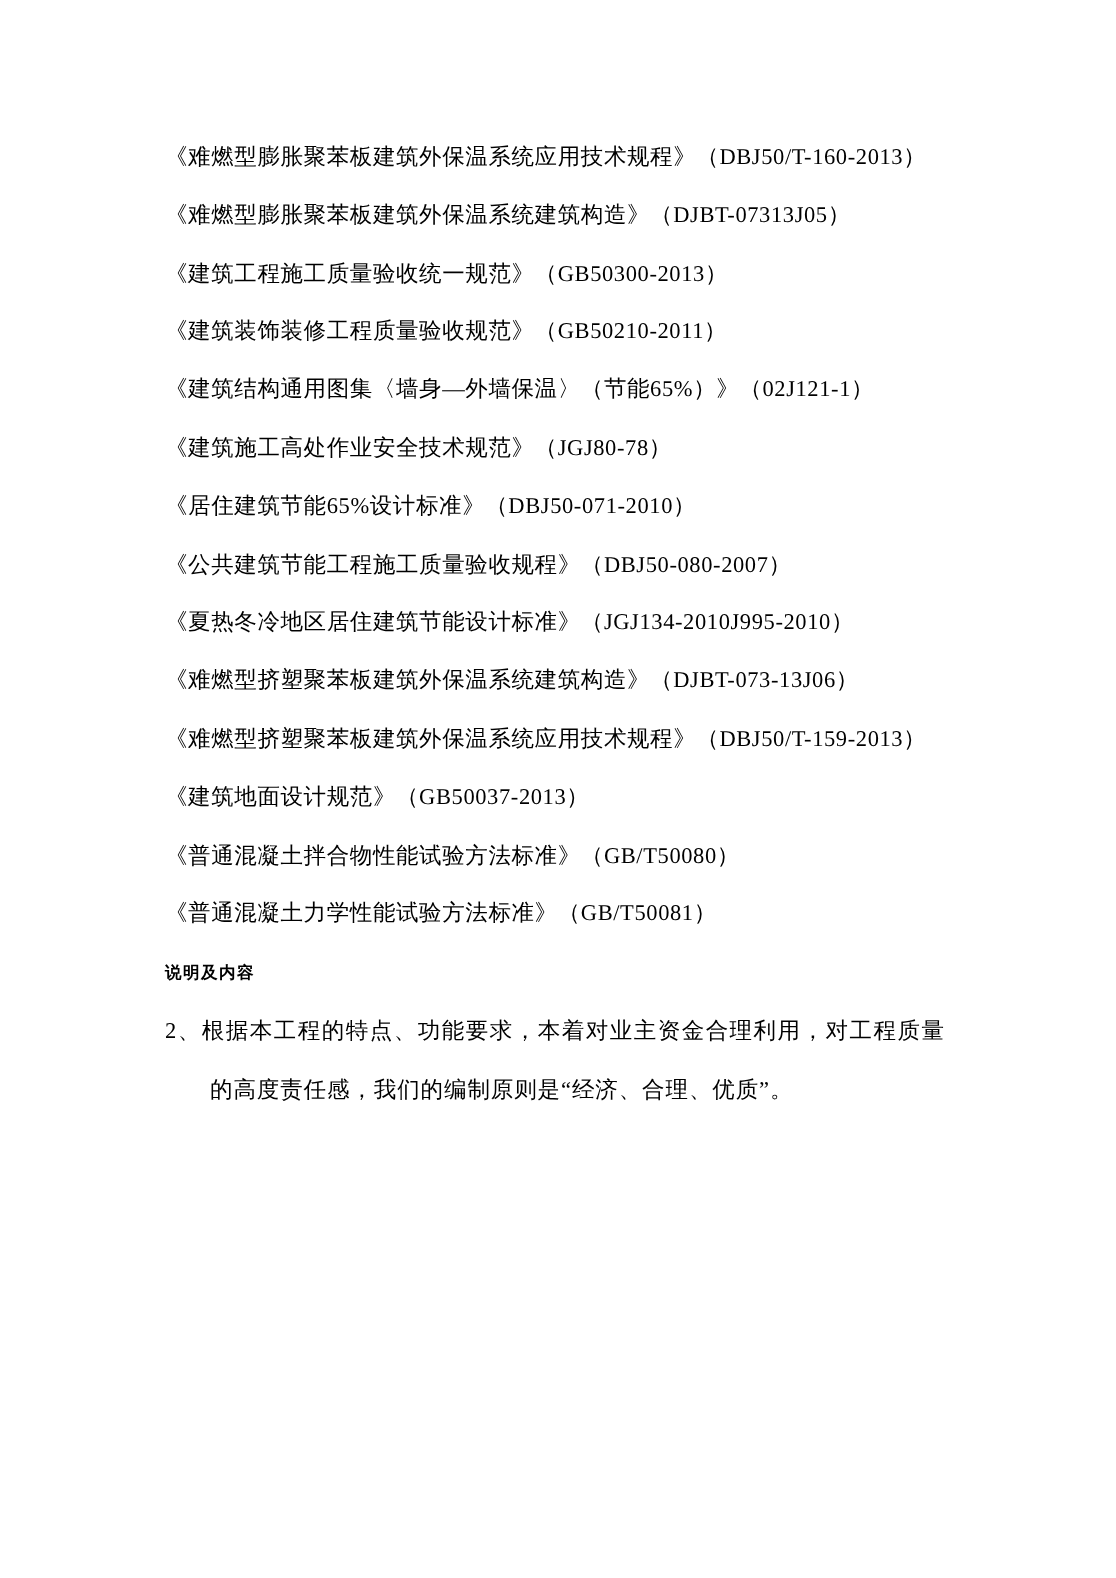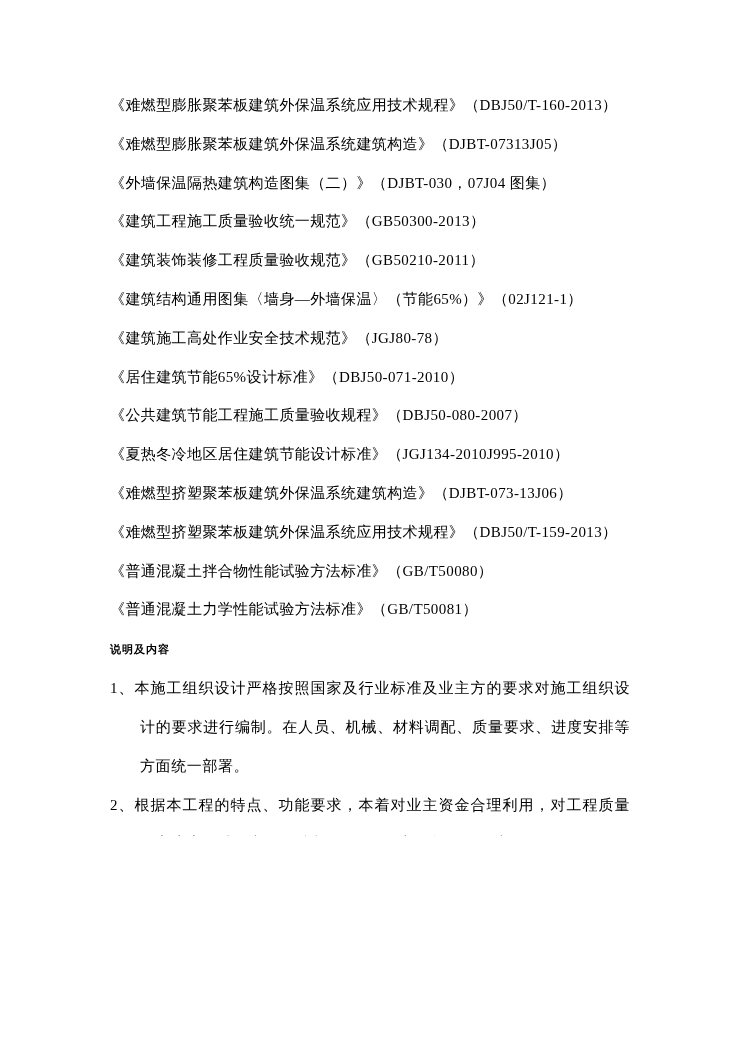--- a/index.html
+++ b/index.html
@@ -49,34 +49,33 @@
   }
 </style>
 </head>
 <body>
 
 <div class="page">
 
   <div class="ref-list">
     <p class="ref-item">《难燃型膨胀聚苯板建筑外保温系统应用技术规程》（DBJ50/T-160-2013）</p>
     <p class="ref-item">《难燃型膨胀聚苯板建筑外保温系统建筑构造》（DJBT-07313J05）</p>
-    <p class="ref-item">《外墙保温隔热建筑构造图集（二）》（DJBT-030，07J04 图集）</p>
     <p class="ref-item">《建筑工程施工质量验收统一规范》（GB50300-2013）</p>
     <p class="ref-item">《建筑装饰装修工程质量验收规范》（GB50210-2011）</p>
     <p class="ref-item">《建筑结构通用图集〈墙身—外墙保温〉（节能65%）》（02J121-1）</p>
     <p class="ref-item">《建筑施工高处作业安全技术规范》（JGJ80-78）</p>
     <p class="ref-item">《居住建筑节能65%设计标准》（DBJ50-071-2010）</p>
     <p class="ref-item">《公共建筑节能工程施工质量验收规程》（DBJ50-080-2007）</p>
     <p class="ref-item">《夏热冬冷地区居住建筑节能设计标准》（JGJ134-2010J995-2010）</p>
     <p class="ref-item">《难燃型挤塑聚苯板建筑外保温系统建筑构造》（DJBT-073-13J06）</p>
     <p class="ref-item">《难燃型挤塑聚苯板建筑外保温系统应用技术规程》（DBJ50/T-159-2013）</p>
+    <p class="ref-item">《建筑地面设计规范》（GB50037-2013）</p>
     <p class="ref-item">《普通混凝土拌合物性能试验方法标准》（GB/T50080）</p>
     <p class="ref-item">《普通混凝土力学性能试验方法标准》（GB/T50081）</p>
   </div>
 
   <h2 class="section-heading">说明及内容</h2>
 
   <div>
-    <p class="para">1、本施工组织设计严格按照国家及行业标准及业主方的要求对施工组织设计的要求进行编制。在人员、机械、材料调配、质量要求、进度安排等方面统一部署。</p>
     <p class="para">2、根据本工程的特点、功能要求，本着对业主资金合理利用，对工程质量的高度责任感，我们的编制原则是“经济、合理、优质”。</p>
   </div>
 
 </div>
 
 </body></html>

